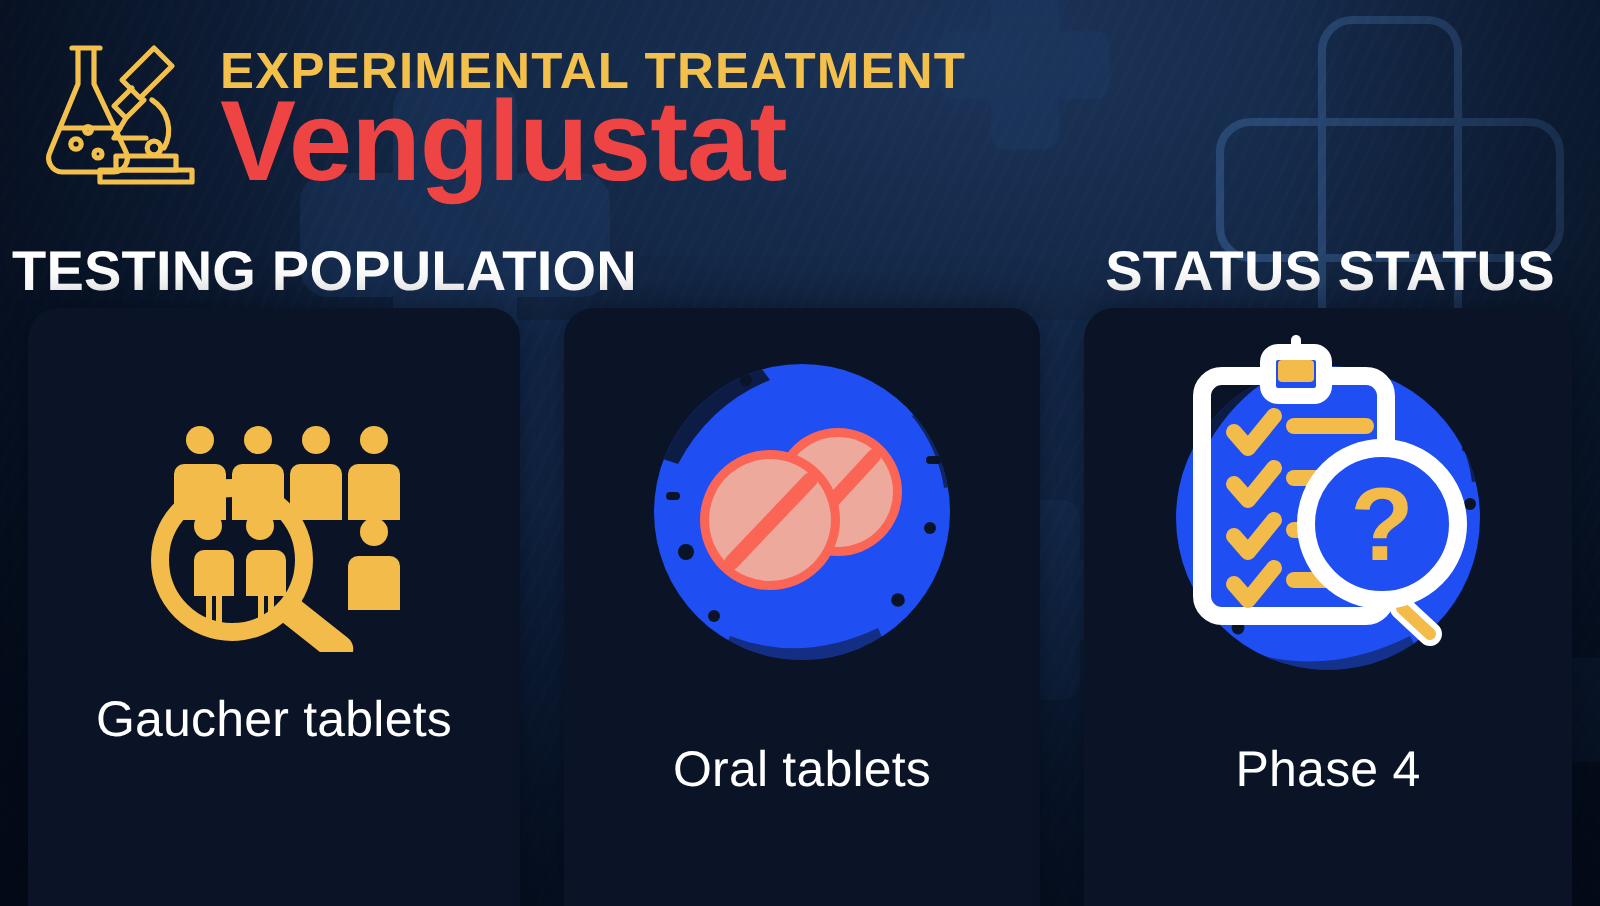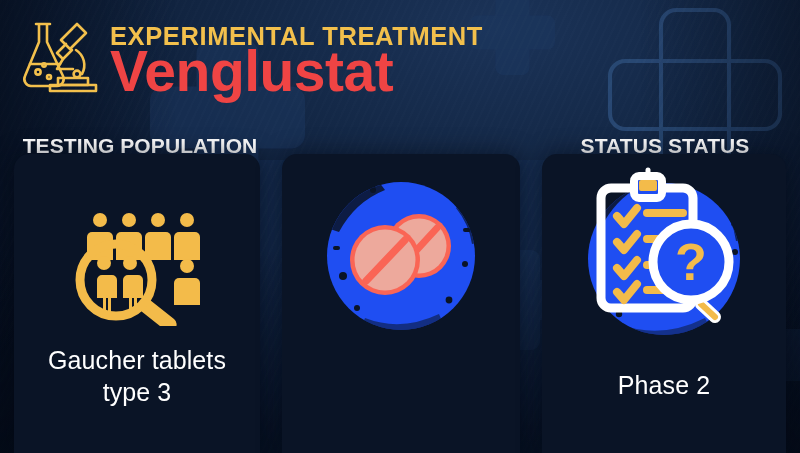--- a/index.html
+++ b/index.html
@@ -68,23 +68,23 @@
     font-weight: 700;
     letter-spacing: -0.5px;
     color: #ef4444;
     white-space: nowrap;
     line-height: 1.05;
   }
 
   
   .col-head {
     position: absolute;
-    top: 134px;
+    top: 120px;
     height: 24px;
-    font-size: 21px;
+    font-size: 28px;
     font-weight: 700;
     letter-spacing: 0.1px;
     color: #ffffff;
     text-align: center;
     white-space: nowrap;
   }
   .ch1 { left: 6px;   width: 268px; }
   .ch2 { left: 282px; width: 240px; }
   .ch3 { left: 542px; width: 246px; }
 
@@ -215,21 +215,20 @@
         <g fill="#f3bb4a">
           <circle cx="42" cy="55" r="7"></circle>
           <path d="M34,67 h16 a5,5 0 0 1 5,5 v18 h-6 v14 h-3 v-14 h-2 v14 h-3 v-14 h-6 v-18 a5,5 0 0 1 5,-5 z"></path>
           <circle cx="68" cy="55" r="7"></circle>
           <path d="M60,67 h16 a5,5 0 0 1 5,5 v18 h-6 v14 h-3 v-14 h-2 v14 h-3 v-14 h-6 v-18 a5,5 0 0 1 5,-5 z"></path>
         </g>
       </svg>
     </div>
     <div class="caption">
       <div>Gaucher tablets</div>
-      <div>type 3</div>
     </div>
   </div>
 
   <div class="panel p2">
     <div class="icon-slot">
       <svg width="176" height="176" viewBox="0 0 176 176">
         <defs>
           <clipPath id="lensclip2">
             <circle cx="88" cy="88" r="74"></circle>
           </clipPath>
@@ -250,20 +249,23 @@
           <path d="M52,150 q36,14 74,-4 l3,7 q-40,19 -80,4 z" opacity="0.55"></path>
         </g>
 
         <circle cx="106" cy="78" r="32" fill="#fa6555"></circle>
         <circle cx="106" cy="78" r="27.5" fill="#eda99c"></circle>
         <path d="M89,98 L124,60" stroke="#fa6555" stroke-width="7" stroke-linecap="round"></path>
         <circle cx="72" cy="92" r="35" fill="#fa6555"></circle>
         <circle cx="72" cy="92" r="30.5" fill="#eda99c"></circle>
         <path d="M53,113 L92,72" stroke="#fa6555" stroke-width="7.5" stroke-linecap="round"></path>
       </svg>
+    </div>
+    <div class="caption">
+      <div>Oral tablets</div>
     </div>
   </div>
 
   <div class="panel p3">
     <div class="icon-slot">
       <svg width="182" height="182" viewBox="0 0 182 182">
         <defs>
           <clipPath id="lensclip3">
             <circle cx="91" cy="95" r="76"></circle>
           </clipPath>
@@ -298,17 +300,17 @@
           <path d="M74,126 h22"></path>
         </g>
 
         <path d="M128,140 l14,13" stroke="#ffffff" stroke-width="12" stroke-linecap="round"></path>
         <path d="M128,140 l14,13" stroke="#f3bb4a" stroke-width="6" stroke-linecap="round"></path>
         <circle cx="118" cy="98" r="38" fill="#1f4ef2" stroke="#ffffff" stroke-width="9"></circle>
         <text x="118" y="116" text-anchor="middle" font-family="Liberation Sans, sans-serif" font-size="52" font-weight="700" fill="#f3bb4a">?</text>
       </svg>
     </div>
     <div class="caption">
-      <div>Phase 2</div>
+      <div>Phase 4</div>
     </div>
   </div>
 
 </div>
 
 </body></html>

